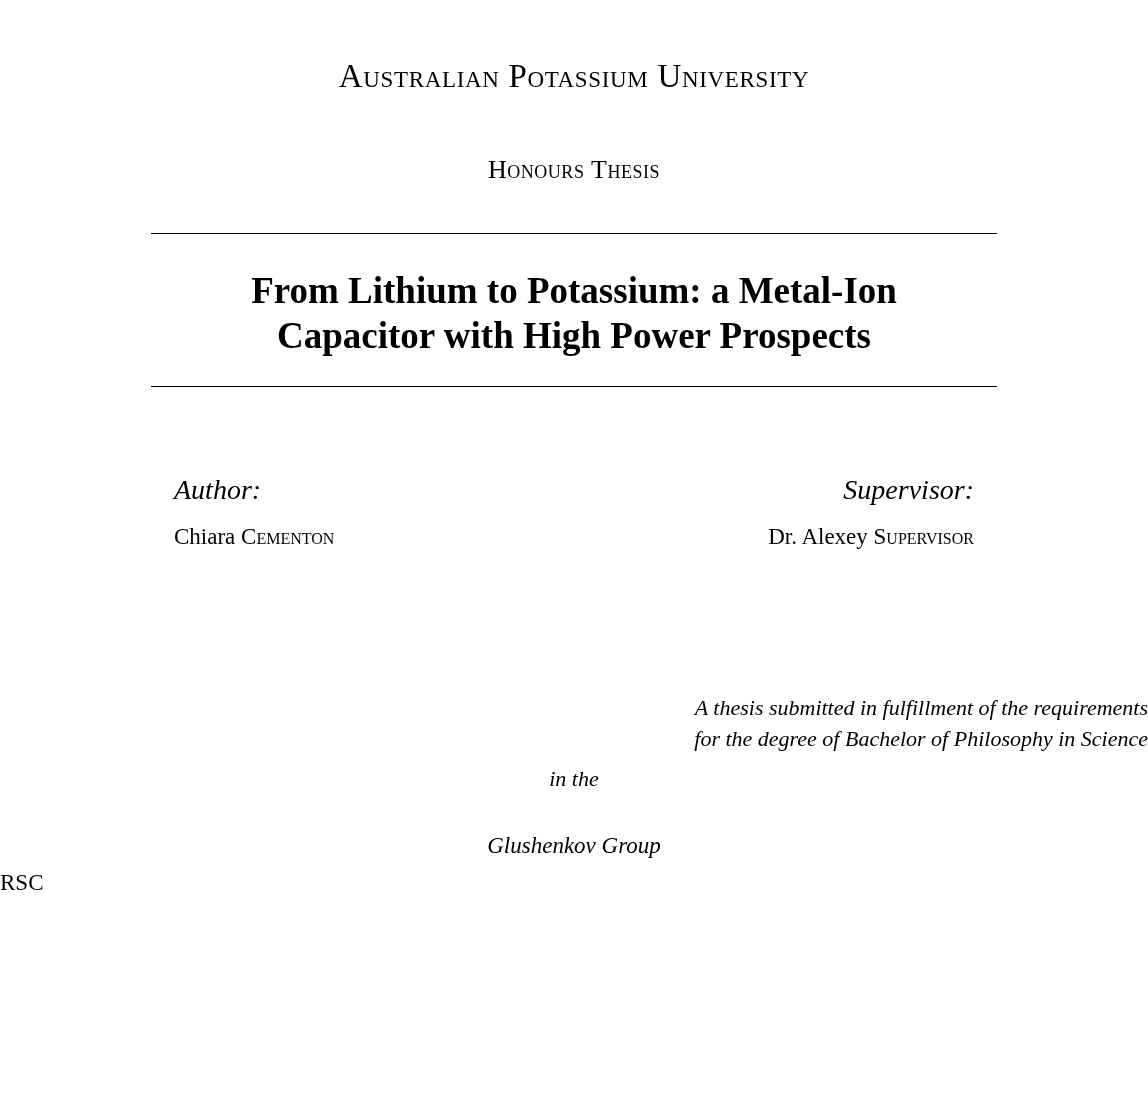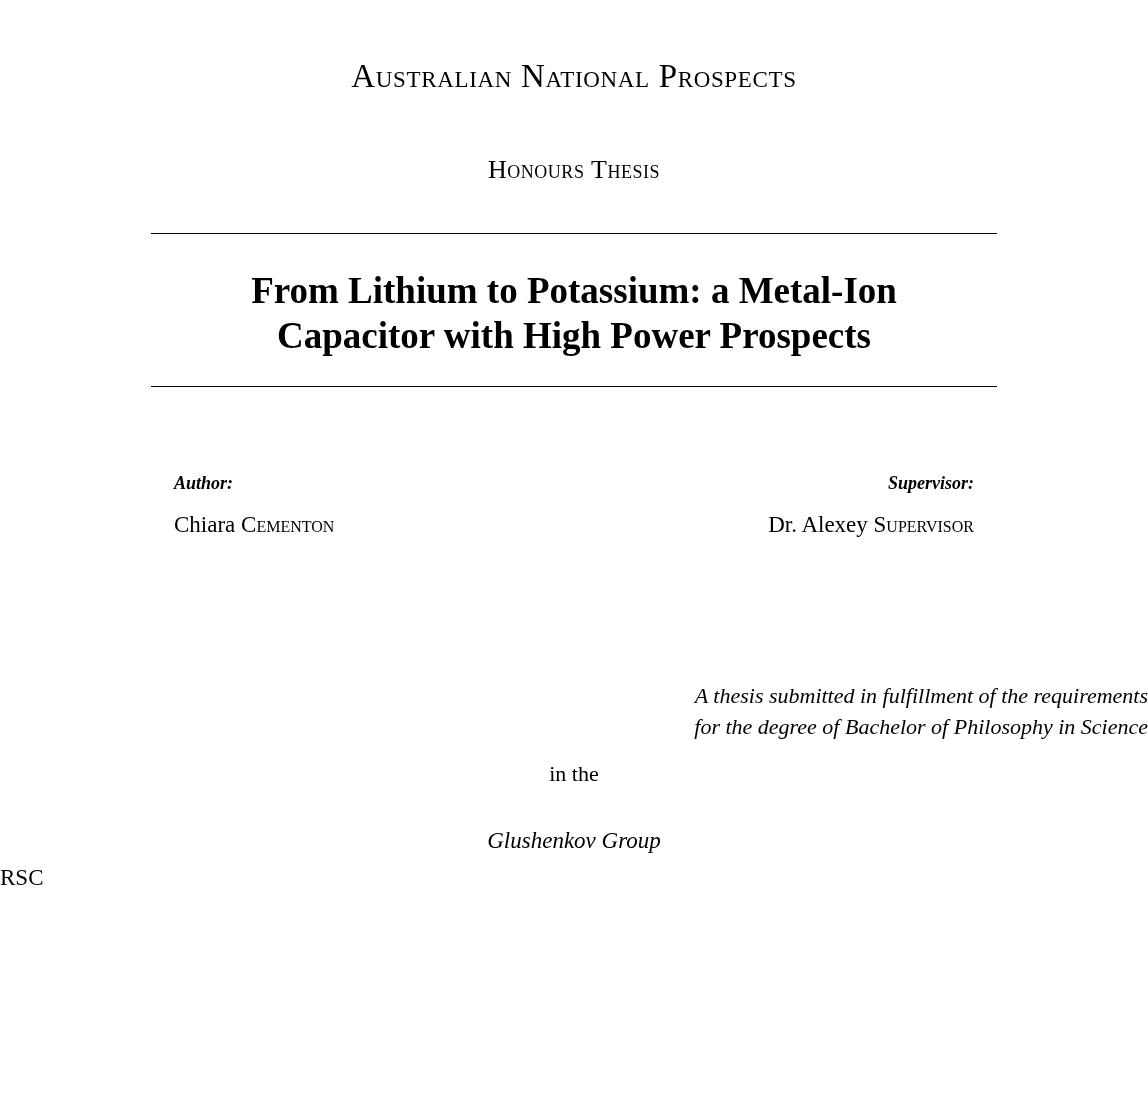--- a/index.html
+++ b/index.html
@@ -68,45 +68,45 @@
     justify-content: space-between;
     align-items: flex-start;
   }
   .person {
     text-align: left;
   }
   .person.right { text-align: right; }
 
   .role {
     font-style: italic;
-    font-size: 18px;
+    font-size: 28px;
     line-height: 1.2;
-    font-weight: bold;
   }
   .person-name {
     margin-top: 17px;
     font-size: 23px;
     font-variant: small-caps;
   }
   .person-name .plain {
     font-variant: normal;
     margin-top: 7px;
   }
 
   .statement {
     margin-top: 142px;
     text-align: right;
     font-style: italic;
     font-size: 22px;
     line-height: 1.42;
   }
 
   .inthe {
-    margin-top: 19px;
+    margin-top: 12px;
     text-align: center;
+    font-style: italic;
     font-size: 22px;
   }
 
   .group {
     margin-top: 37px;
     text-align: center;
     font-size: 23px;
     line-height: 1.5;
     font-style: italic;
   }
@@ -114,21 +114,21 @@
     margin-top: 6px;
     text-align: left;
     font-size: 23px;
   }
 </style>
 </head>
 <body>
 
 <div class="page">
 
-  <div class="smallcaps university">Australian National Prospects</div>
+  <div class="smallcaps university">Australian Potassium University</div>
 
   <div class="smallcaps thesis-type">Honours Thesis</div>
 
   <hr class="rule rule-top">
 
   <div class="title">
     <div>From Lithium to Potassium: a Metal-Ion</div>
     <div>Capacitor with High Power Prospects</div>
   </div>
 

